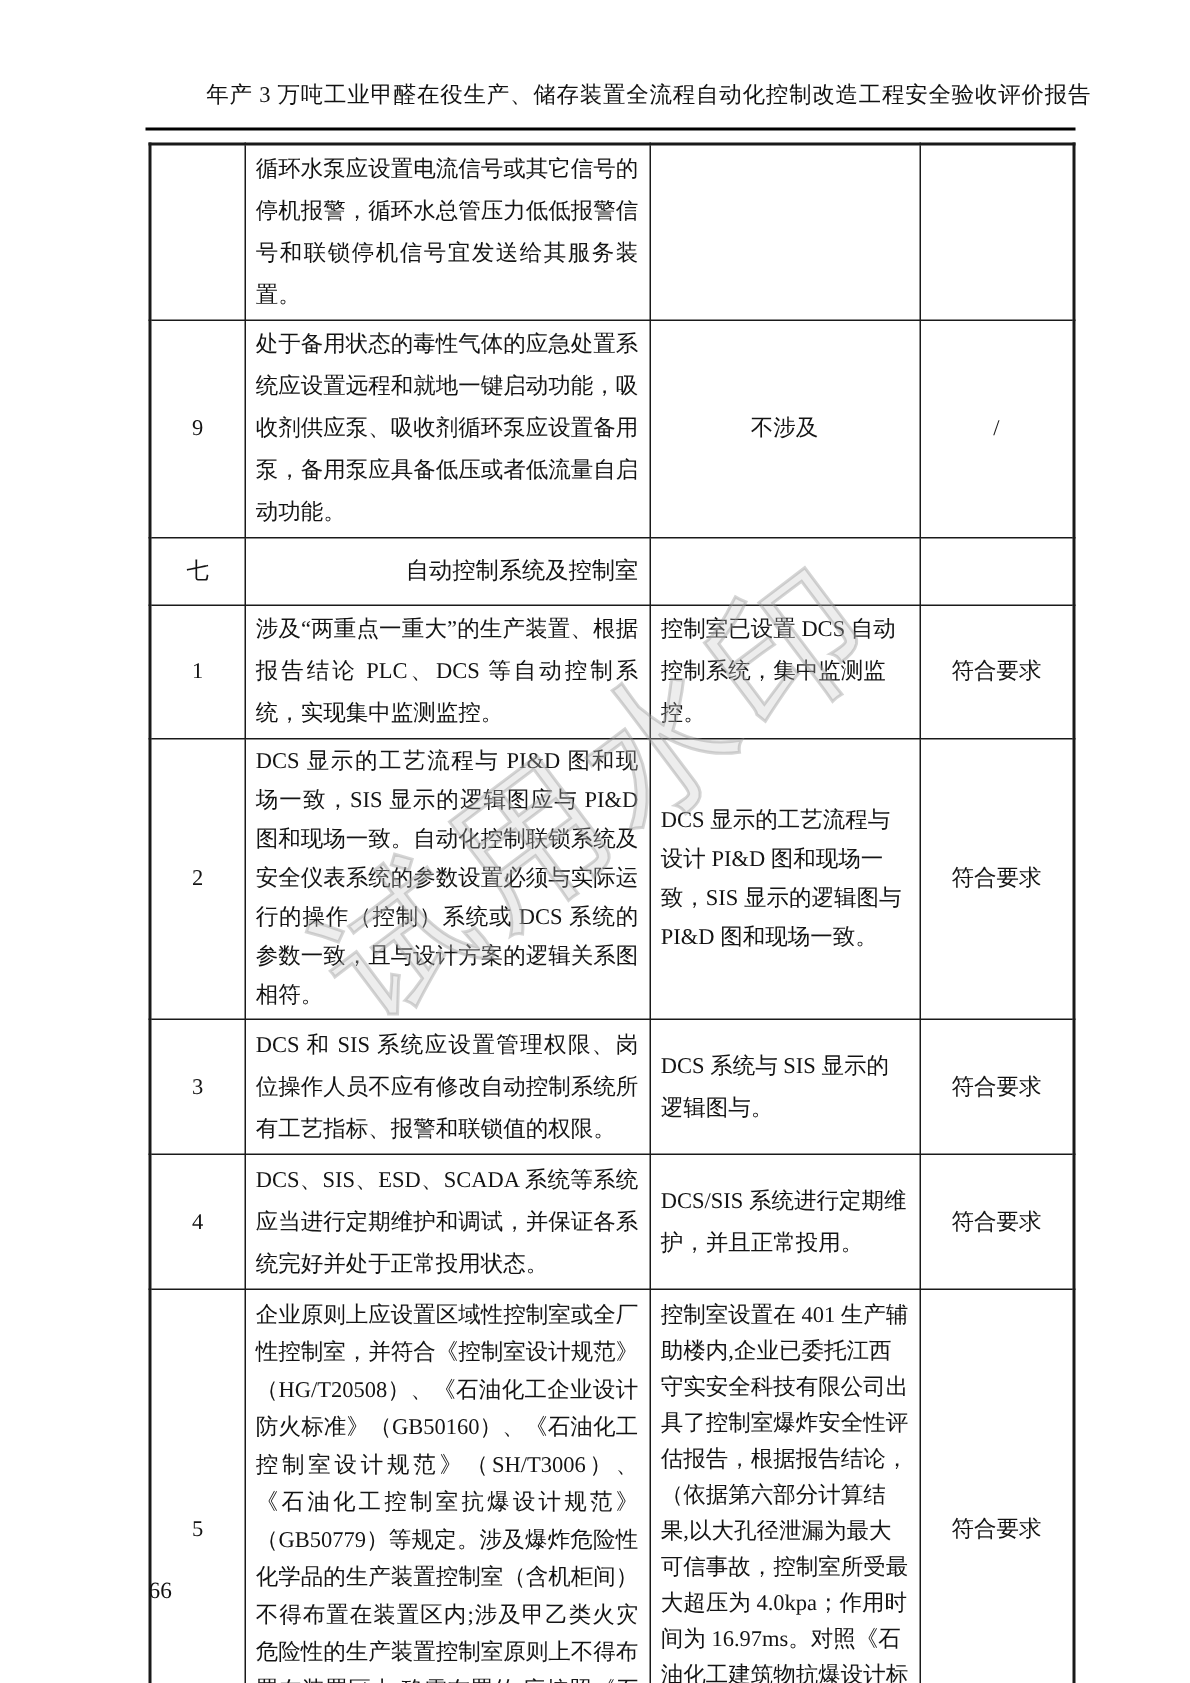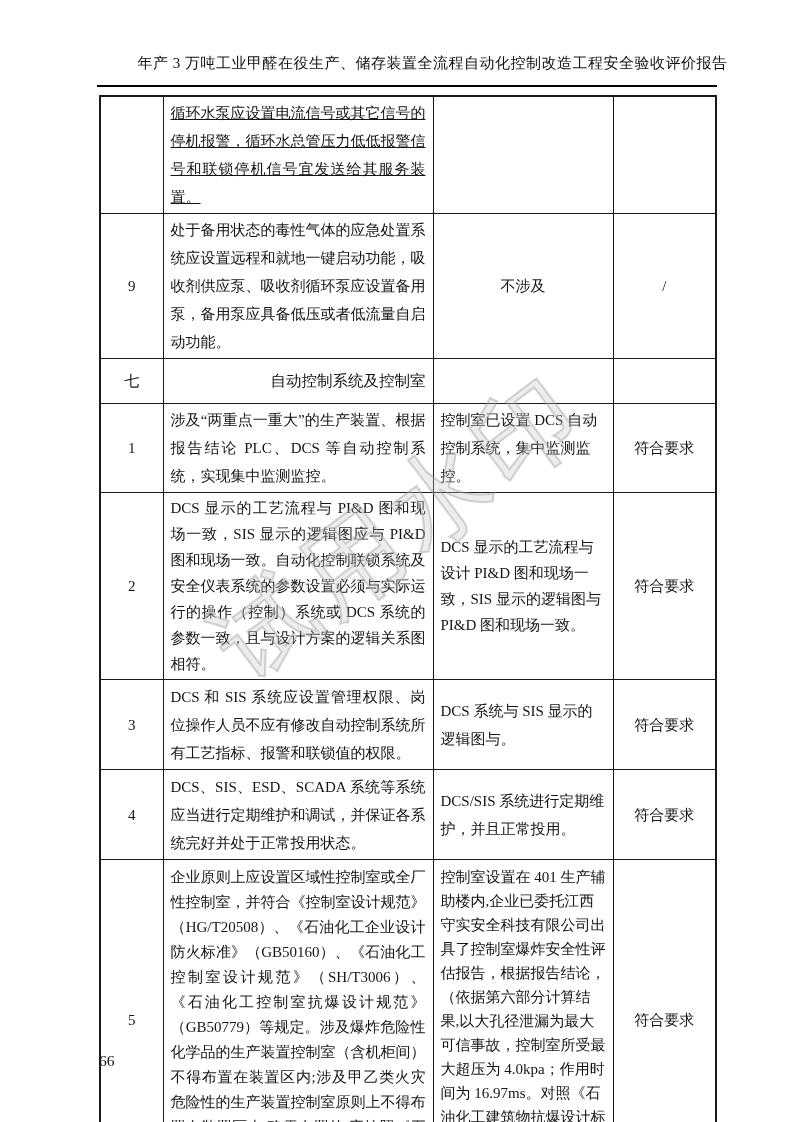--- a/index.html
+++ b/index.html
@@ -40,21 +40,21 @@
     padding:2px 7px;
     vertical-align:middle;
     line-height:28px;
     overflow:hidden;
   }
   .doc-table{border:2px solid #1a1a1a;}
   td.c-no{text-align:center;padding:2px 2px;}
   td.c-req{text-align:justify;}
   td.c-sit{text-align:left;}
   td.c-con{text-align:center;padding:2px 4px;}
-  tr.r-cont{height:85px;text-decoration:underline;}
+  tr.r-cont{height:85px;}
   tr.r-9{height:110px;}
   tr.r-sec{height:45px;}
   tr.r-1{height:85px;}
   tr.r-2{height:160px;}
   tr.r-2 td{line-height:26px;font-family:Liberation Serif, serif;}
   tr.r-3{height:90px;}
   tr.r-4{height:90px;}
   tr.r-5{height:283px;}
   tr.r-5 td.c-req{vertical-align:top;line-height:25px;padding-top:5px;}
   tr.r-5 td.c-sit{vertical-align:top;line-height:24px;padding-top:5px;}

